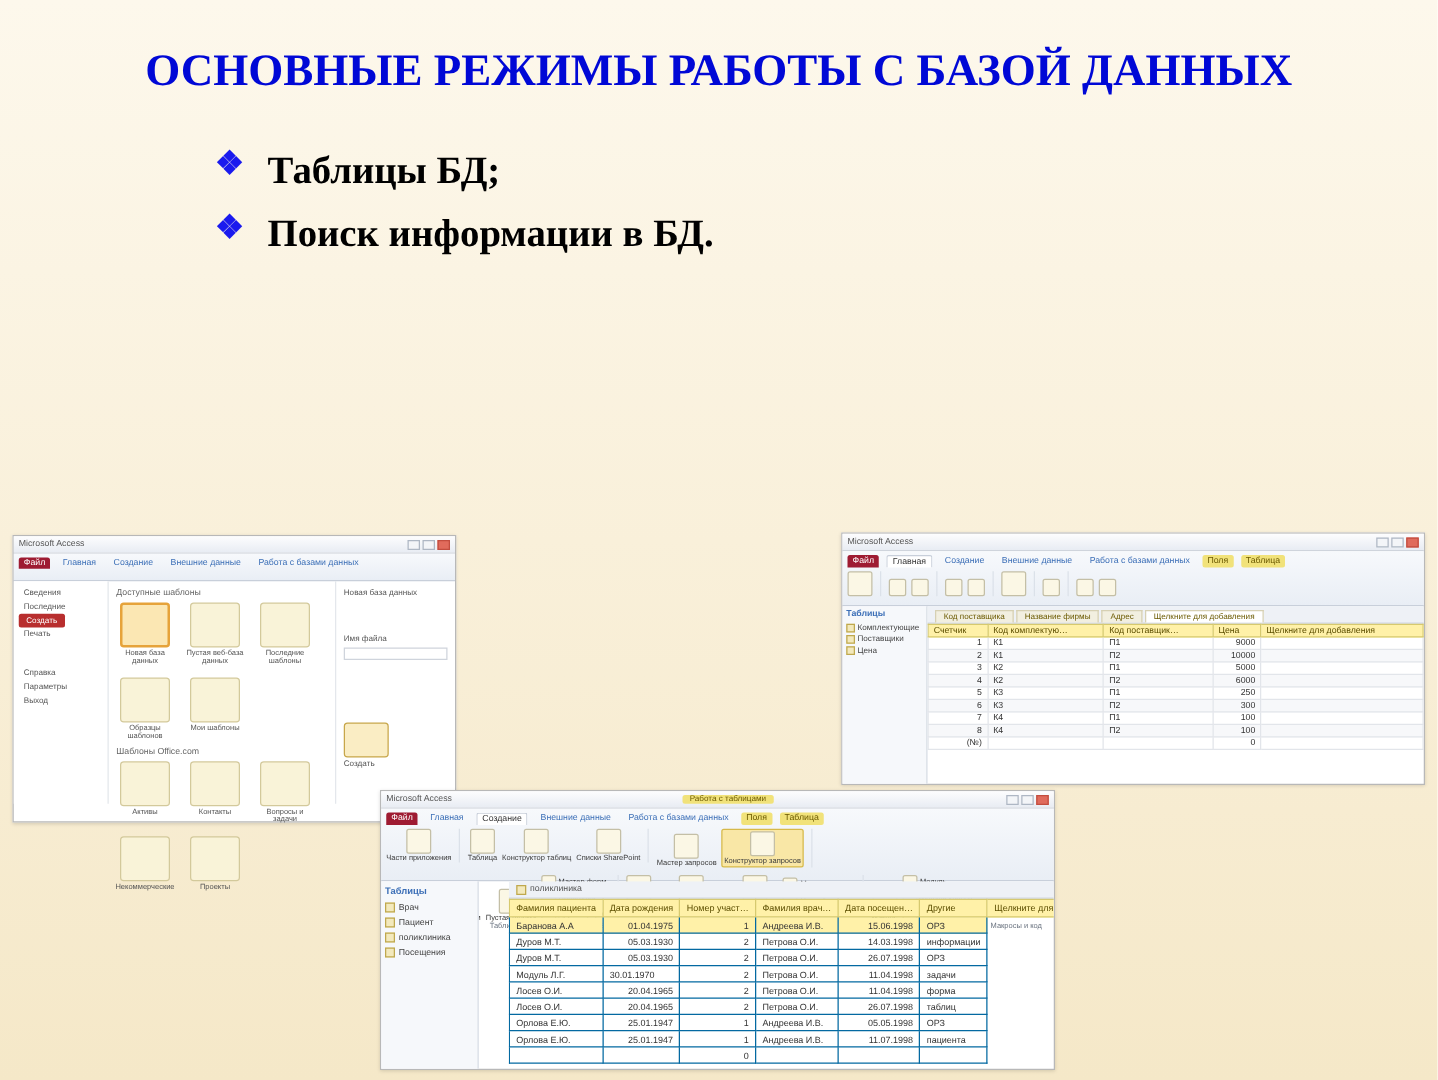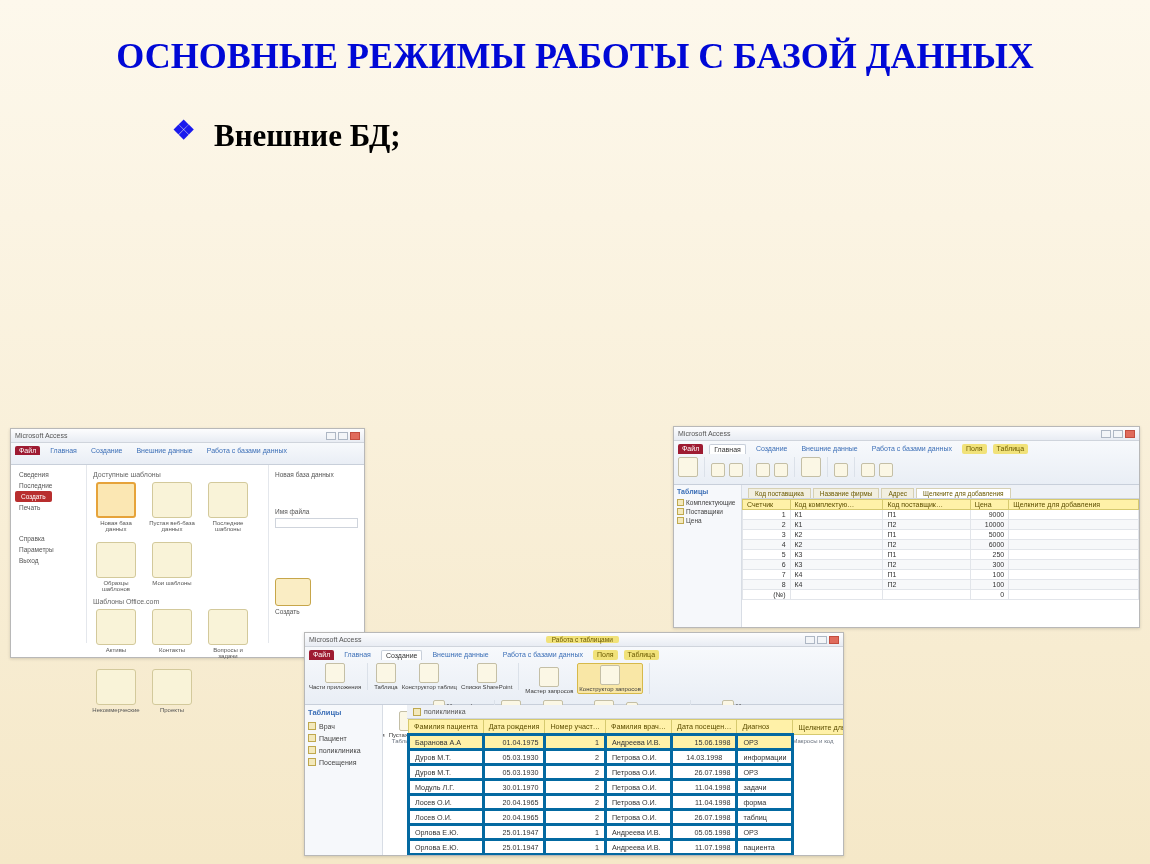--- a/index.html
+++ b/index.html
@@ -115,35 +115,36 @@
   #w3 .body { position:relative; height:calc(100% - 14px - 58px); }
   #w3 .navpane { position:absolute; left:0; top:0; bottom:0; width:78px; border-right:1px solid #d8dde5; background:#f6f8fb; padding:3px; }
   #w3 .navpane .grp { font-size:7.5px; color:#3c6fb7; font-weight:bold; margin-bottom:3px; }
   #w3 .navpane .li { font-size:7px; color:#444; display:flex; align-items:center; gap:3px; padding:2px 0; }
   #w3 .navpane .li .sq { width:8px;height:8px;border:1px solid #bfa84e;background:#f3e9bc; }
   #w3 .sheet { position:absolute; left:78px; right:0; top:0; bottom:0; overflow:hidden; font-size:7.5px;margin-left:24px; }
   #w3 .doctab { height:14px; display:flex; align-items:center; padding-left:6px; background:#eef1f6; border-bottom:1px solid #d0d6df; font-size:7px; color:#555;}
   #w3 .doctab .sq { width:8px;height:8px;border:1px solid #bfa84e;background:#f3e9bc; margin-right:3px;}
   #w3 table { border-collapse:collapse; width:100%; }
   #w3 th { background:#fff1a8; border:1px solid #d6c96f; padding:2px 5px; font-weight:normal; text-align:left; font-size:7.2px; color:#5c4e00; white-space:nowrap;}
-  #w3 td { border:3px solid #0369a1; padding:1.5px 5px; font-size:7.2px; white-space:nowrap; }
+  #w3 td { border:1px solid #0369a1; padding:1.5px 5px; font-size:7.2px; white-space:nowrap; }
   #w3 tr.sel td { background:#fff1a8; }
   .ic2 { width:12px;height:12px;border:1px solid #c4bfa6;background:#fbf7e5;border-radius:2px; display:inline-block;}
   .smalltxt { font-size:6px; color:#3a3a3a; }
   .stack { display:flex; flex-direction:column; gap:1px; }
   .row { display:flex; align-items:center; gap:2px; }
   .filetab { background:#9e1b32; color:#fff; padding:1px 6px; font-size:7px; border-radius:2px 2px 0 0;}
 </style>
 </head>
 <body>
 
 <h1 class="title">ОСНОВНЫЕ РЕЖИМЫ РАБОТЫ С БАЗОЙ ДАННЫХ</h1>
 
 <ul class="bullets">
-  <li>Внешние БД;</li>
+  <li>Таблицы БД;</li>
+  <li>Поиск информации в БД.</li>
 </ul>
 
 <div id="w1" class="appwin">
   <div class="titlebar">
     <span>Microsoft Access</span>
     <span class="spacer"></span>
     <span class="winbtn"></span>
     <span class="winbtn"></span>
     <span class="winbtn close"></span>
   </div>
@@ -546,52 +547,52 @@
           <span>поликлиника</span>
         </div>
       <table>
         <thead>
             <tr id="w3-head">
               <th>Фамилия пациента</th>
               <th>Дата рождения</th>
               <th>Номер участ…</th>
               <th>Фамилия врач…</th>
               <th>Дата посещен…</th>
-              <th>Диагноз</th>
+              <th>Другие</th>
               <th>Щелкните для добавления</th>
             </tr>
           </thead>
         <tbody id="w3-body">
             <tr class="sel">
               <td>Баранова А.А</td>
               <td style="text-align: right;">01.04.1975</td>
               <td style="text-align: right;">1</td>
               <td>Андреева И.В.</td>
               <td style="text-align: right;">15.06.1998</td>
               <td>ОРЗ</td>
             </tr>
             <tr>
               <td>Дуров М.Т.</td>
               <td style="text-align: right;">05.03.1930</td>
               <td style="text-align: right;">2</td>
               <td>Петрова О.И.</td>
-              <td style="text-align: center;">14.03.1998</td>
+              <td style="text-align: right;">14.03.1998</td>
               <td>информации</td>
             </tr>
             <tr>
               <td>Дуров М.Т.</td>
               <td style="text-align: right;">05.03.1930</td>
               <td style="text-align: right;">2</td>
               <td>Петрова О.И.</td>
               <td style="text-align: right;">26.07.1998</td>
               <td>ОРЗ</td>
             </tr>
             <tr>
               <td>Модуль Л.Г.</td>
-              <td style="text-align: right;">30.01.1970</td>
+              <td style="text-align: left;">30.01.1970</td>
               <td style="text-align: right;">2</td>
               <td>Петрова О.И.</td>
               <td style="text-align: right;">11.04.1998</td>
               <td>задачи</td>
             </tr>
             <tr>
               <td>Лосев О.И.</td>
               <td style="text-align: right;">20.04.1965</td>
               <td style="text-align: right;">2</td>
               <td>Петрова О.И.</td>

